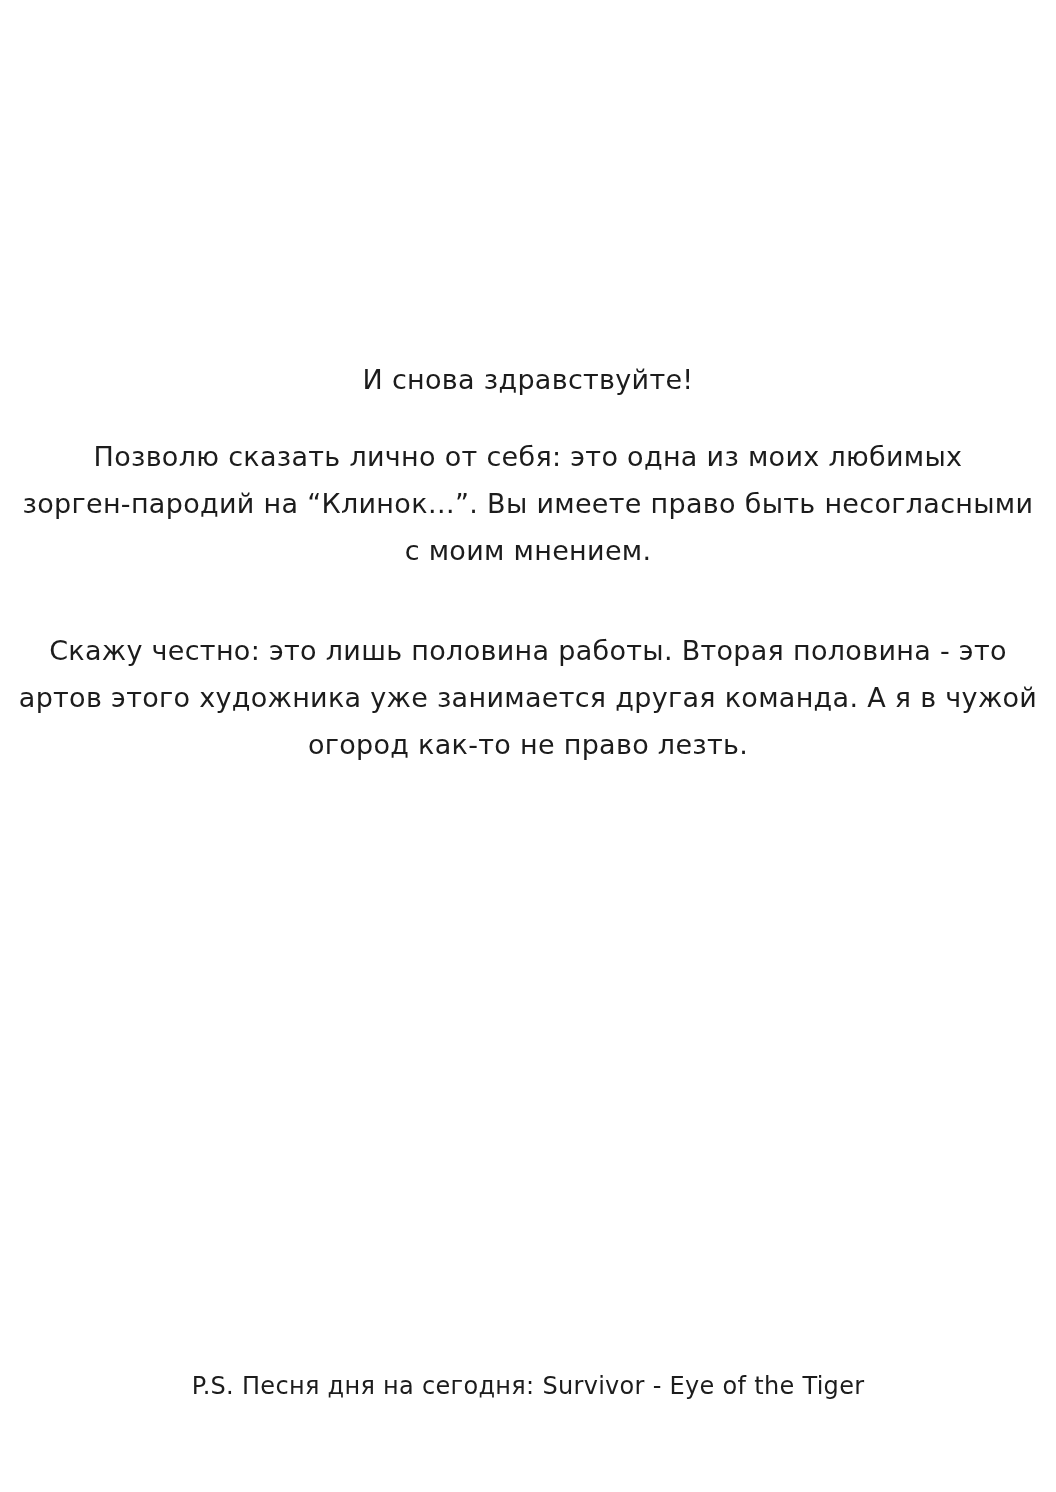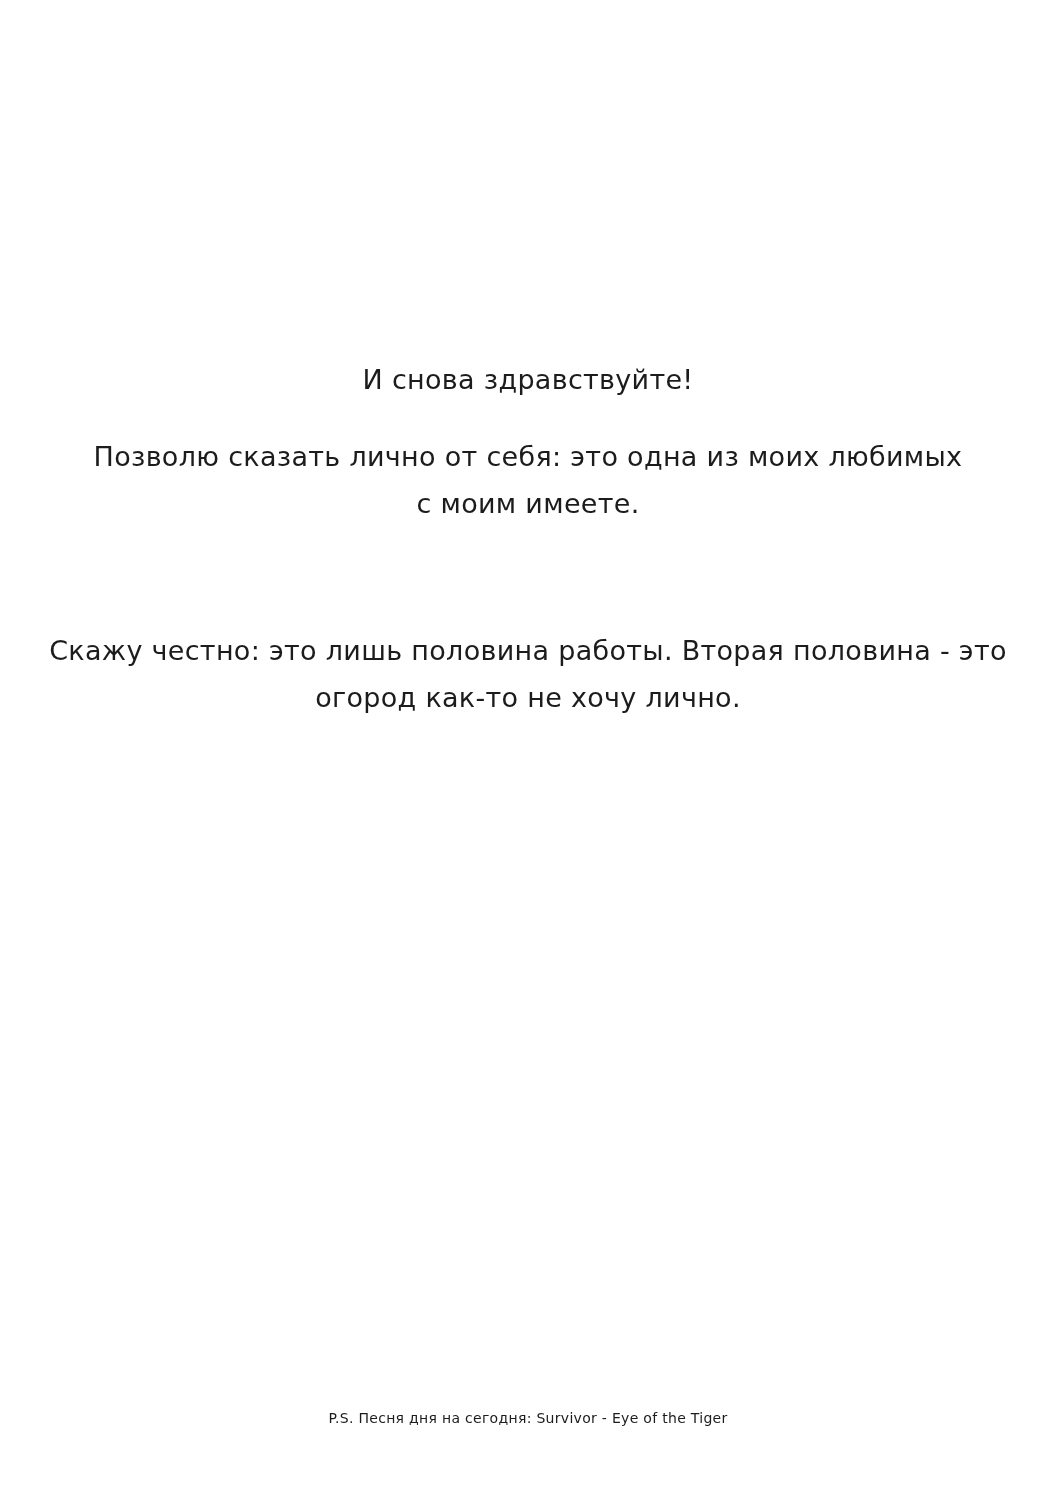--- a/index.html
+++ b/index.html
@@ -26,39 +26,41 @@
     white-space: nowrap;
     font-size: 27px;
     line-height: 47px;
     letter-spacing: 0.3px;
   }
   .greeting-block   { top: 356px; }
   .intro-block      { top: 433px; }
   .body-block       { top: 627px; }
   .farewell-block   { top: 1130px; }
   .ps-block         { top: 1366px; }
-  .ps-block .line   { font-size: 14px; line-height: 40px; margin-top: 32px; }
+  .ps-block .line   { font-size: 24px; line-height: 40px; }
 </style>
 </head>
 <body>
 
 <div class="page">
 
   <div class="text-block greeting-block">
     <div class="line">И снова здравствуйте!</div>
   </div>
 
   <div class="text-block intro-block">
     <div class="line">Позволю сказать лично от себя: это одна из моих любимых</div>
-    <div class="line">с моим имеете.</div>
+    <div class="line">зорген-пародий на “Клинок…”. Вы имеете право быть несогласными</div>
+    <div class="line">с моим мнением.</div>
   </div>
 
   <div class="text-block body-block">
     <div class="line">Скажу честно: это лишь половина работы. Вторая половина - это</div>
-    <div class="line">огород как-то не хочу лично.</div>
+    <div class="line">артов этого художника уже занимается другая команда. А я в чужой</div>
+    <div class="line">огород как-то не право лезть.</div>
   </div>
 
 
   <div class="text-block ps-block">
     <div class="line">P.S. Песня дня на сегодня: Survivor - Eye of the Tiger</div>
   </div>
 
 </div>
 
 </body></html>

